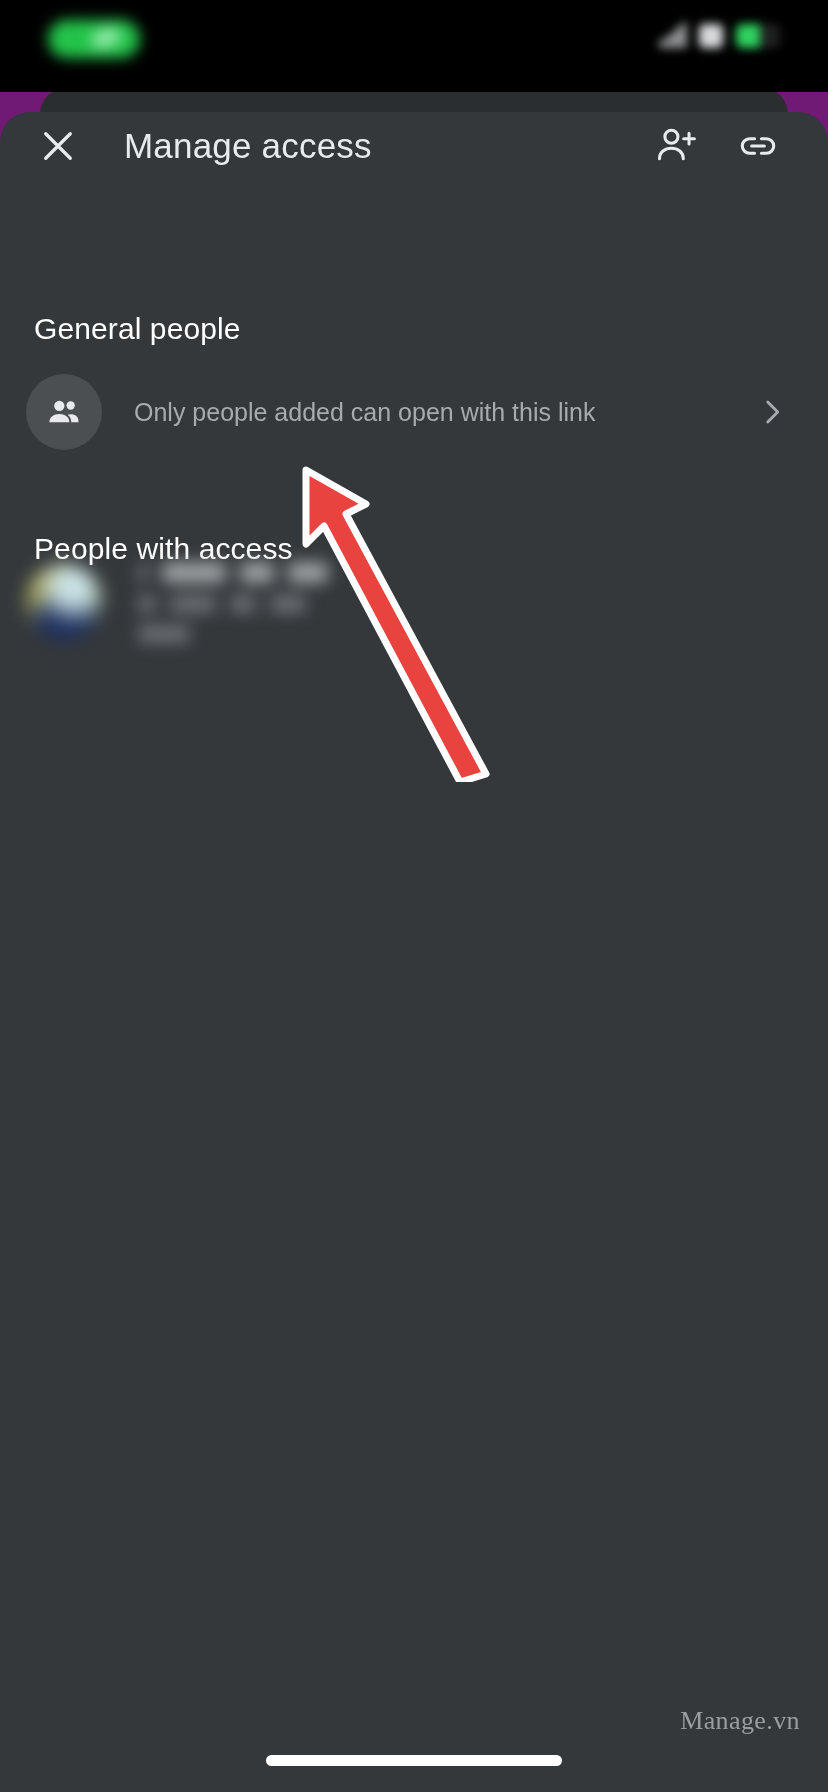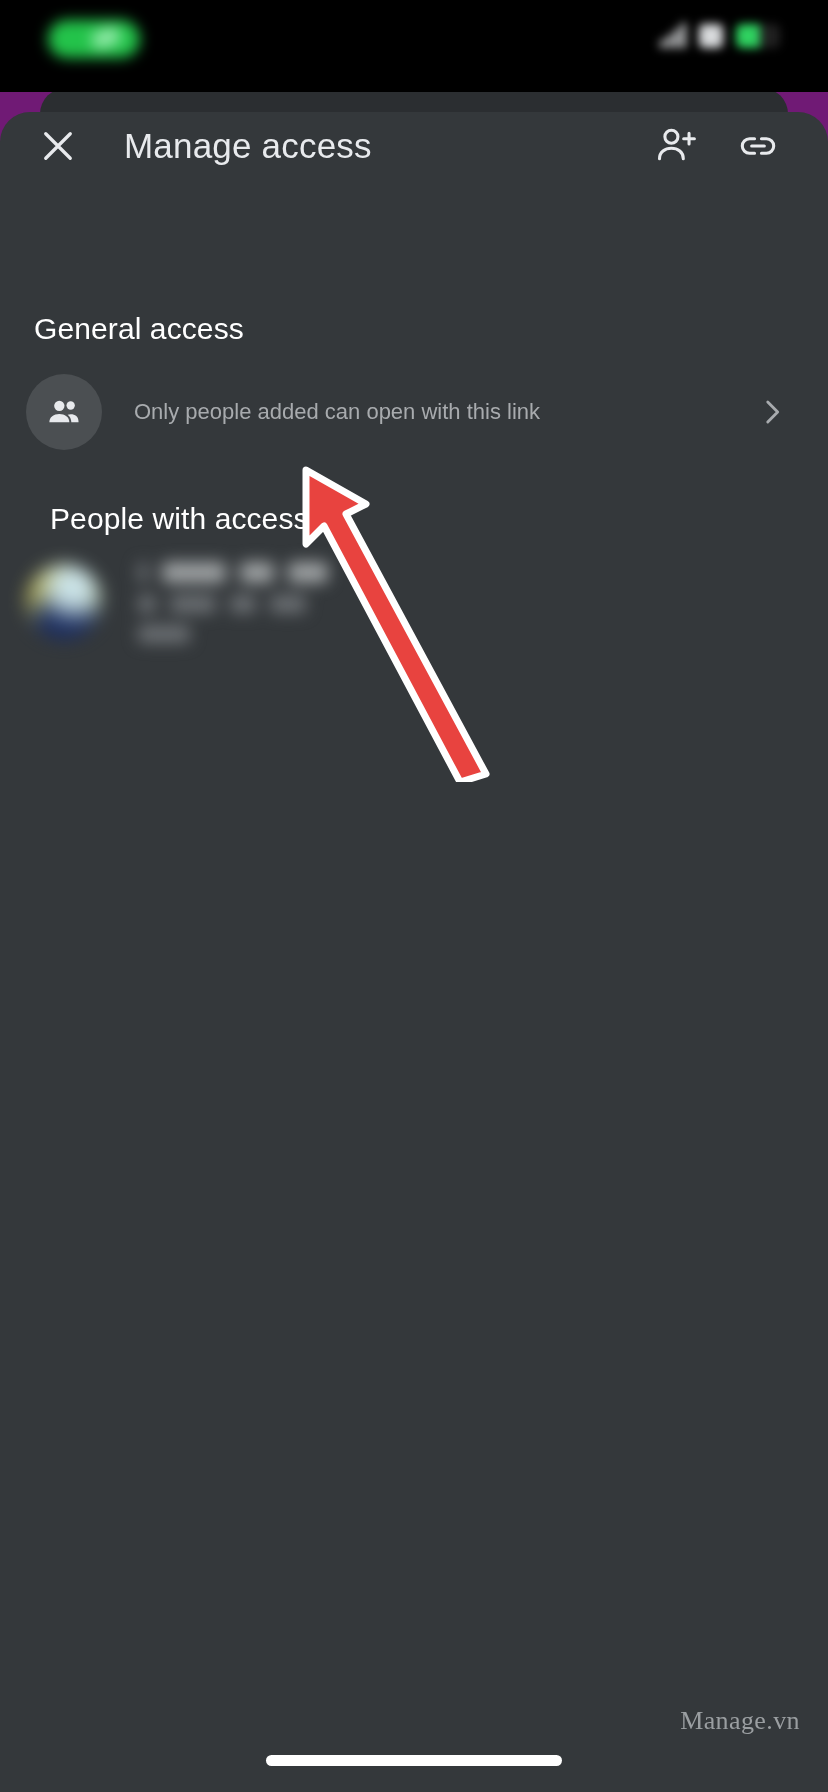--- a/index.html
+++ b/index.html
@@ -145,21 +145,21 @@
   .section-title {
     position: absolute;
     left: 34px;
     font-size: 30px;
     color: #ffffff;
     font-weight: 500;
     letter-spacing: 0.1px;
     white-space: nowrap;
   }
   #general-access-title { top: 312px; }
-  #people-access-title  { top: 502px; margin-left: 16px; }
+  #people-access-title  { top: 532px; }
 
   
   .access-row {
     position: absolute;
     left: 0;
     top: 368px;
     width: 828px;
     height: 88px;
     display: flex;
     align-items: center;
@@ -181,21 +181,21 @@
     flex-direction: column;
     justify-content: center;
   }
   .row-title {
     font-size: 29px;
     color: #e8eaed;
     line-height: 40px;
     white-space: nowrap;
   }
   .row-sub {
-    font-size: 22px;
+    font-size: 25px;
     color: #a8abae;
     line-height: 38px;
     white-space: nowrap;
   }
   .row-chevron {
     position: absolute;
     right: 36px;
     top: 50%;
     transform: translateY(-50%);
     width: 40px;
@@ -336,21 +336,21 @@
     <div class="icon-btn link-btn">
       <svg width="46" height="46" viewBox="0 0 24 24">
         <path d="M10.2 8.2H7.6a3.8 3.8 0 0 0 0 7.6h2.6" stroke="#e8eaed" stroke-width="1.6" fill="none" stroke-linecap="round"></path>
         <path d="M13.8 8.2h2.6a3.8 3.8 0 0 1 0 7.6h-2.6" stroke="#e8eaed" stroke-width="1.6" fill="none" stroke-linecap="round"></path>
         <path d="M8.7 12h6.6" stroke="#e8eaed" stroke-width="1.6" stroke-linecap="round"></path>
       </svg>
     </div>
 
   </div>
 
-  <div class="section-title" id="general-access-title">General access</div>
+  <div class="section-title" id="general-access-title">General people</div>
 
   <div class="access-row">
     <div class="row-avatar">
       <svg width="40" height="40" viewBox="0 0 24 24">
         <circle cx="9.2" cy="8.3" r="3.1" fill="#e8eaed"></circle>
         <path d="M3.2 18.2c0-3.2 2.7-5 6-5s6 1.8 6 5z" fill="#e8eaed"></path>
         <circle cx="16" cy="8.1" r="2.5" fill="#e8eaed"></circle>
         <path d="M14.2 13.6c.6-.2 1.2-.3 1.9-.3 2.6 0 4.6 1.5 4.6 4.2v.7h-4.3
                  c0-1.9-.8-3.5-2.2-4.6z" fill="#e8eaed"></path>
       </svg>

